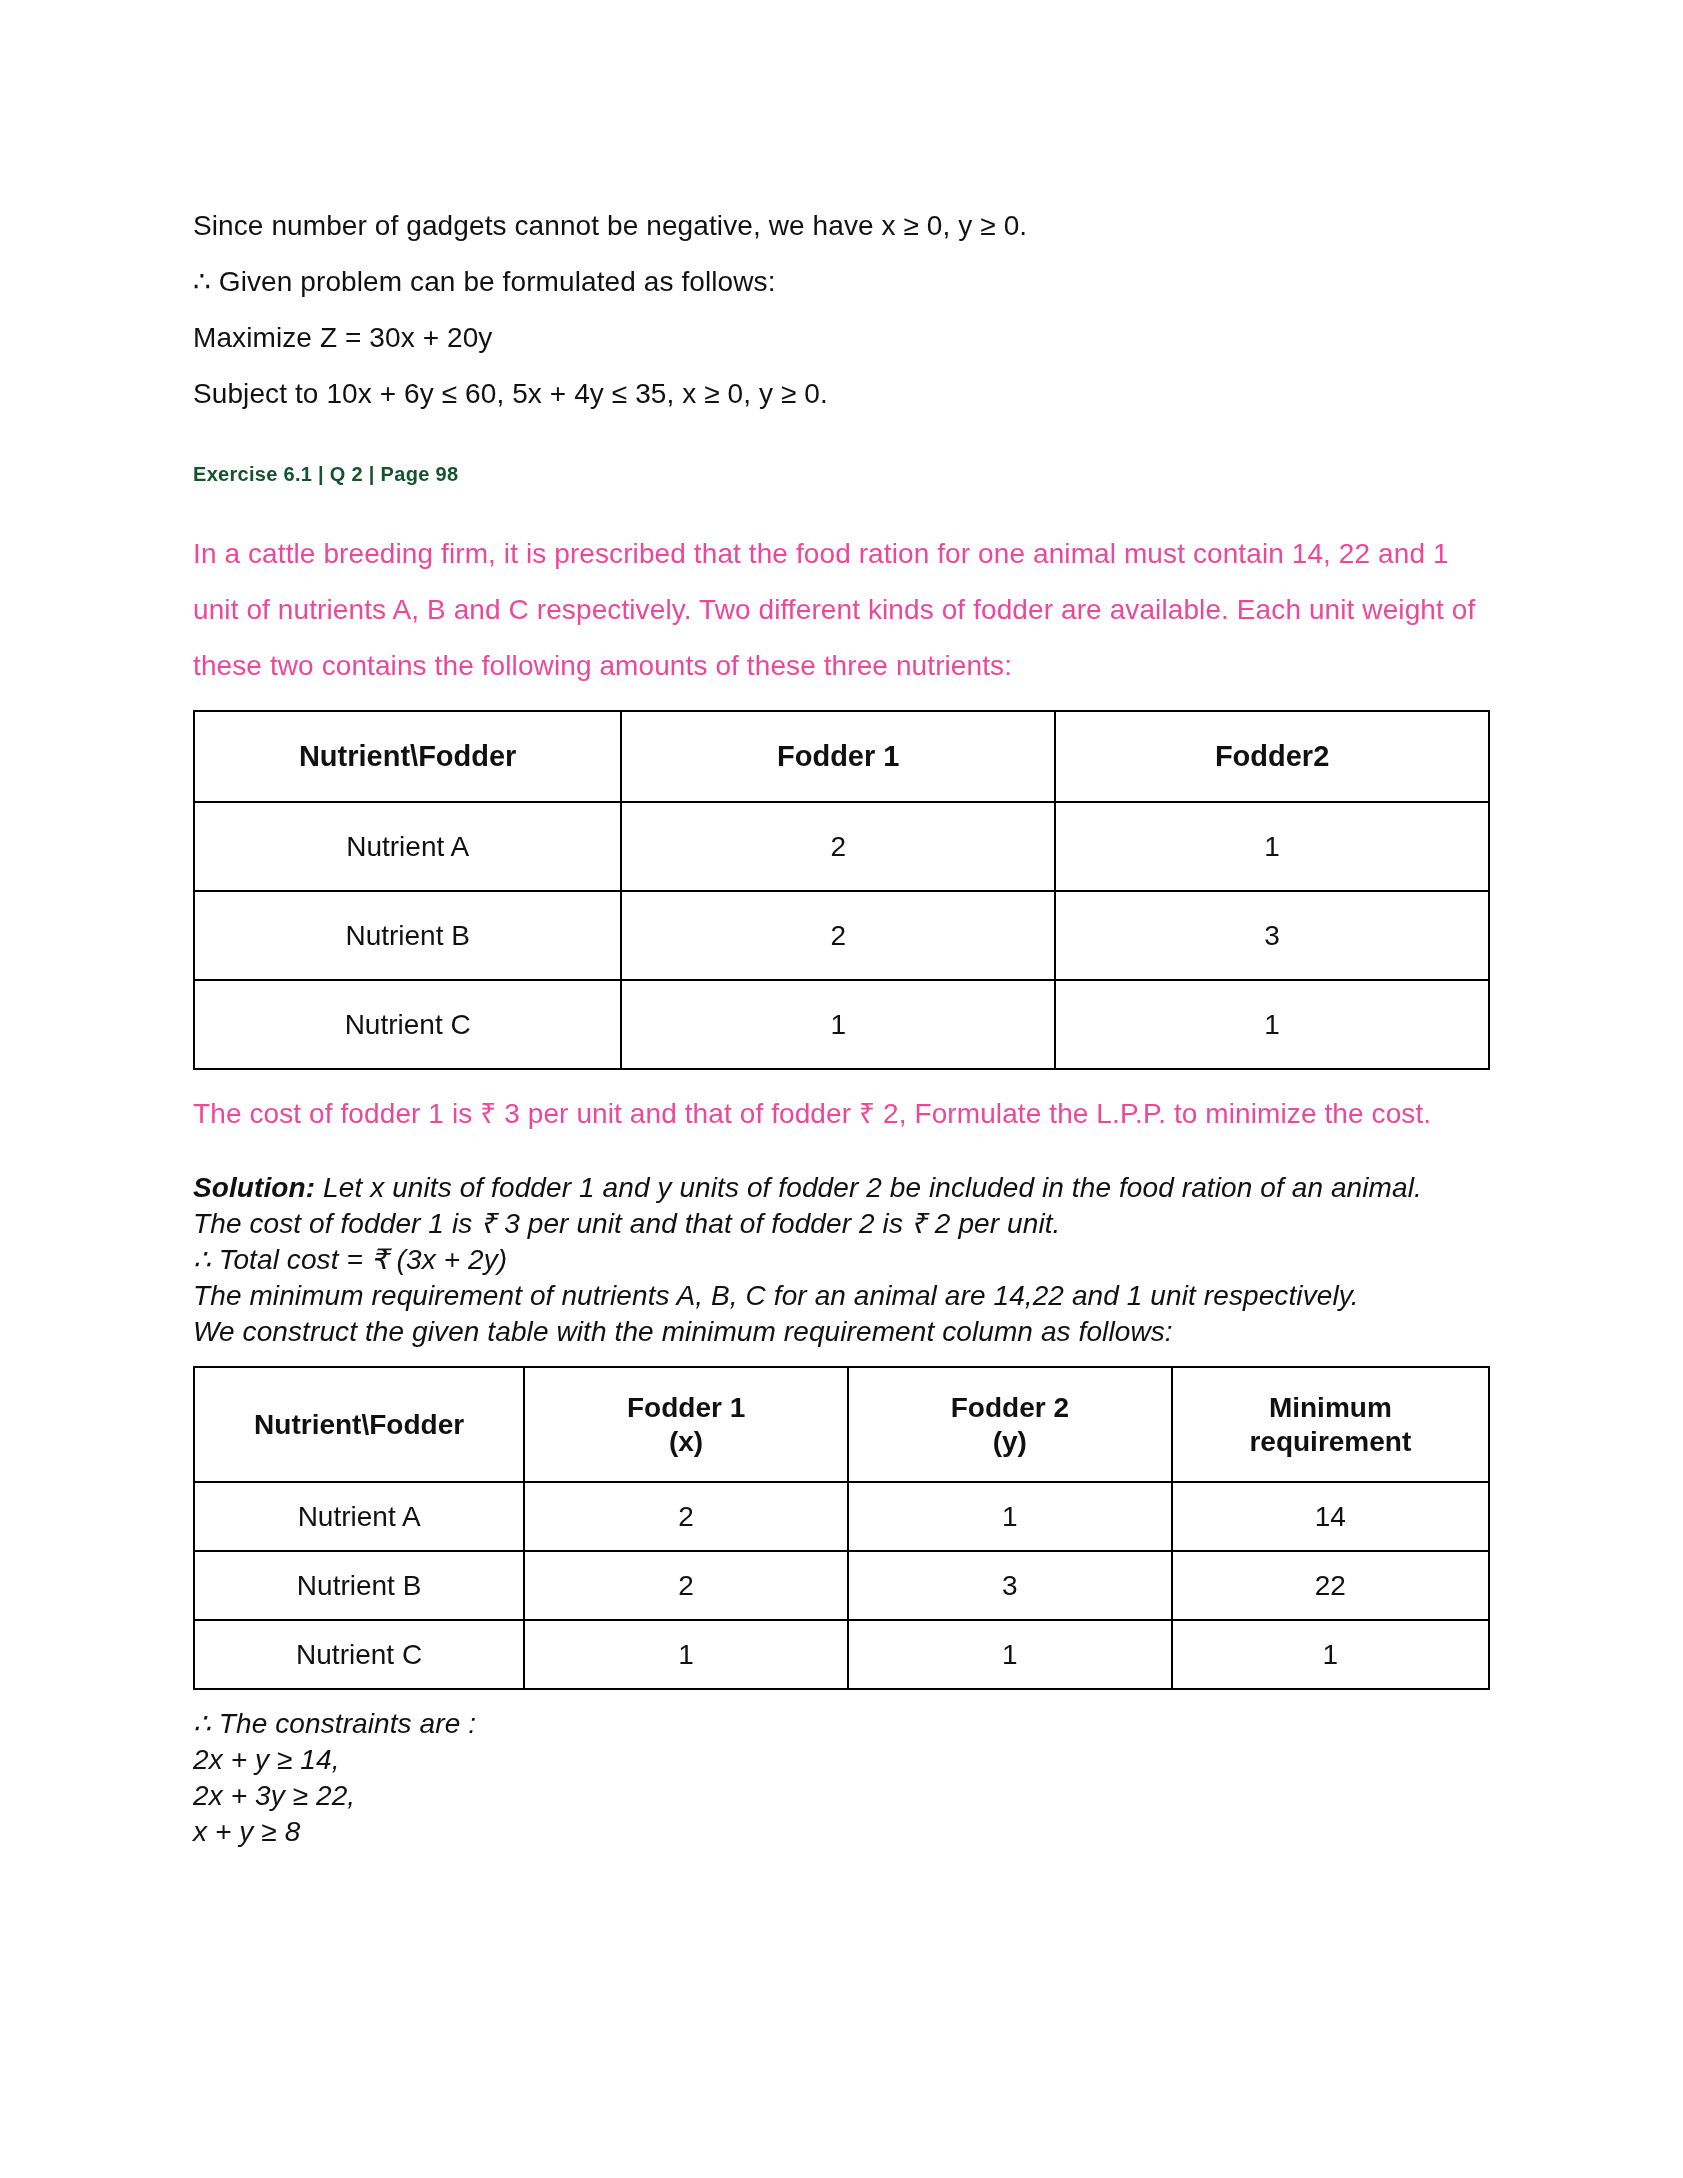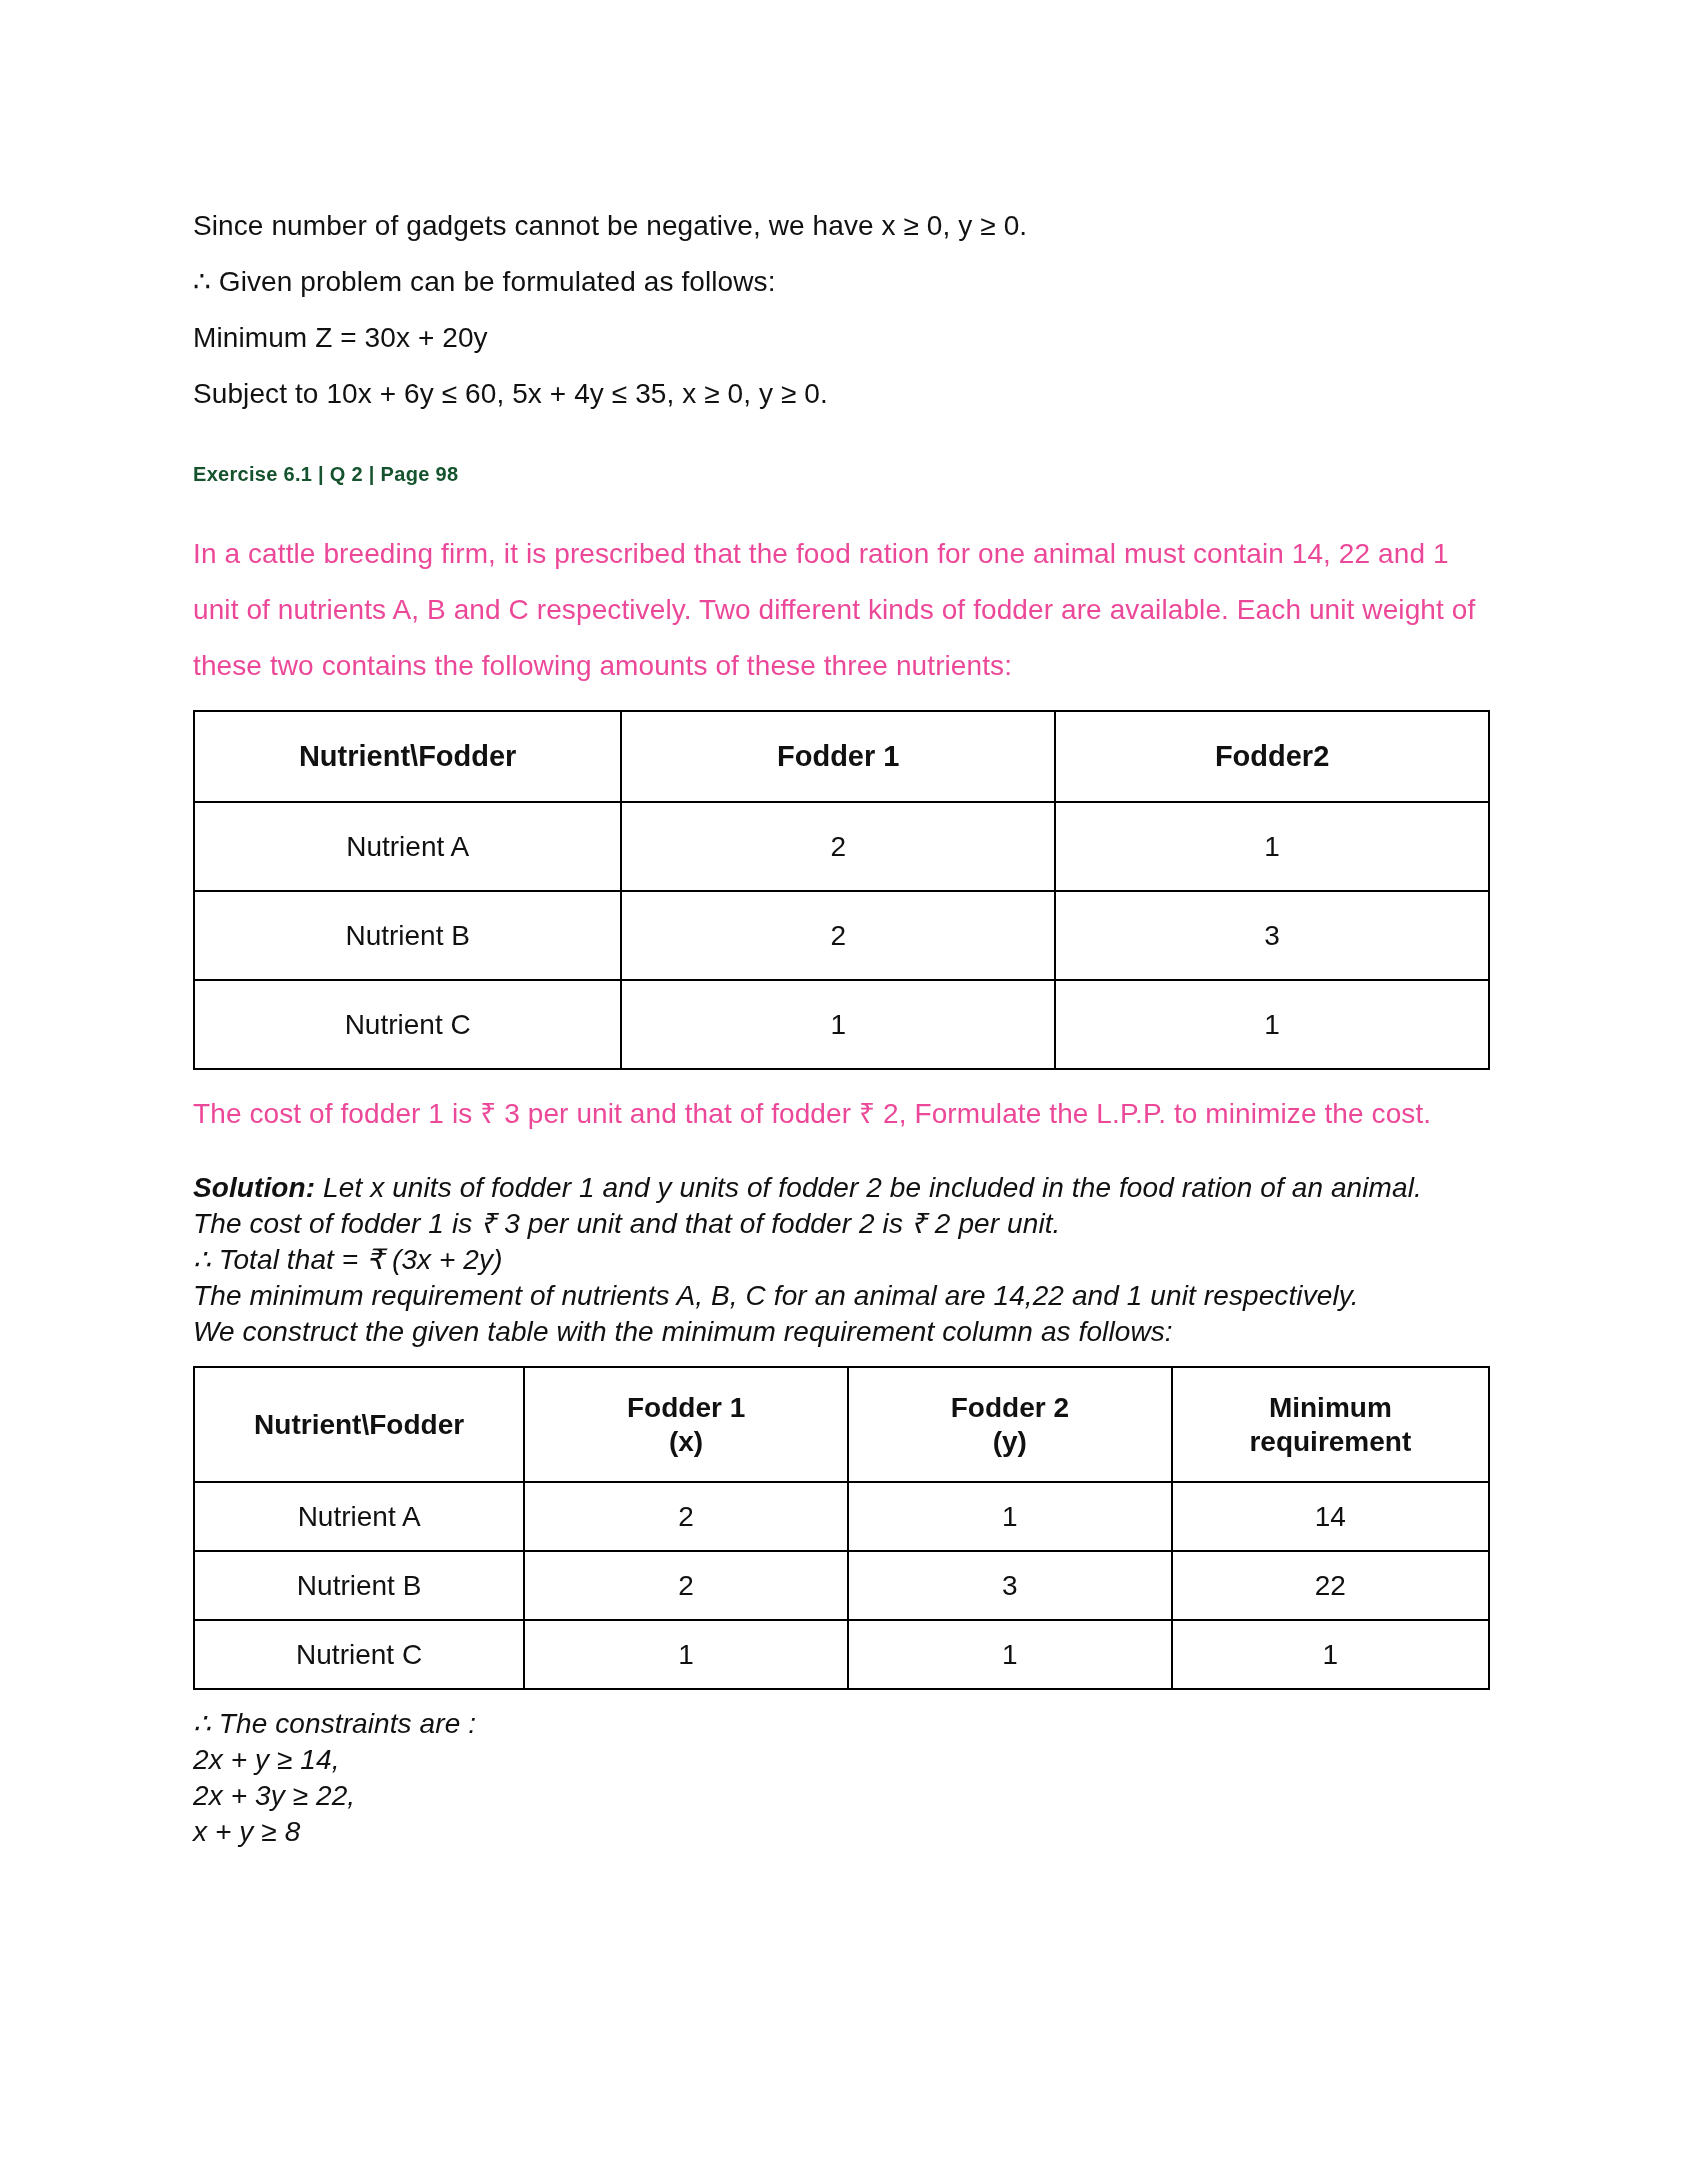--- a/index.html
+++ b/index.html
@@ -112,21 +112,21 @@
   .th-two-line span { display: block; }
 </style>
 </head>
 <body>
 
 <div class="page">
   <div class="content">
 
     <div class="line-loose">Since number of gadgets cannot be negative, we have x ≥ 0, y ≥ 0.</div>
     <div class="line-loose">∴ Given problem can be formulated as follows:</div>
-    <div class="line-loose">Minimum Z = 30x + 20y</div>
+    <div class="line-loose">Maximize Z = 30x + 20y</div>
     <div class="line-loose">Subject to 10x + 6y ≤ 60, 5x + 4y ≤ 35, x ≥ 0, y ≥ 0.</div>
 
     <div class="gap-md"></div>
 
     <div class="heading-green">Exercise 6.1 | Q 2 | Page 98</div>
 
     <div class="gap-md"></div>
 
     <p class="para-loose">In a cattle breeding firm, it is prescribed that the food ration for one animal must contain 14, 22 and 1 unit of nutrients A, B and C respectively. Two different kinds of fodder are available. Each unit weight of these two contains the following amounts of these three nutrients:</p>
 
@@ -165,21 +165,21 @@
     </table>
 
     <div class="gap-sm"></div>
 
     <p class="para-loose">The cost of fodder 1 is ₹ 3 per unit and that of fodder ₹ 2, Formulate the L.P.P. to minimize the cost.</p>
 
     <div class="gap-md"></div>
 
     <p class="para-tight"><span class="bold-inline">Solution:</span><span> Let x units of fodder 1 and y units of fodder 2 be included in the food ration of an animal.</span></p>
     <p class="para-tight">The cost of fodder 1 is ₹ 3 per unit and that of fodder 2 is ₹ 2 per unit.</p>
-    <p class="para-tight">∴ Total that = ₹ (3x + 2y)</p>
+    <p class="para-tight">∴ Total cost = ₹ (3x + 2y)</p>
     <p class="para-tight">The minimum requirement of nutrients A, B, C for an animal are 14,22 and 1 unit respectively.</p>
     <p class="para-tight">We construct the given table with the minimum requirement column as follows:</p>
 
     <div class="gap-sm"></div>
 
     <table class="doc-table" id="table-nutrients-requirement">
       <colgroup>
         <col class="c0">
           <col class="c1">
           <col class="c2">

